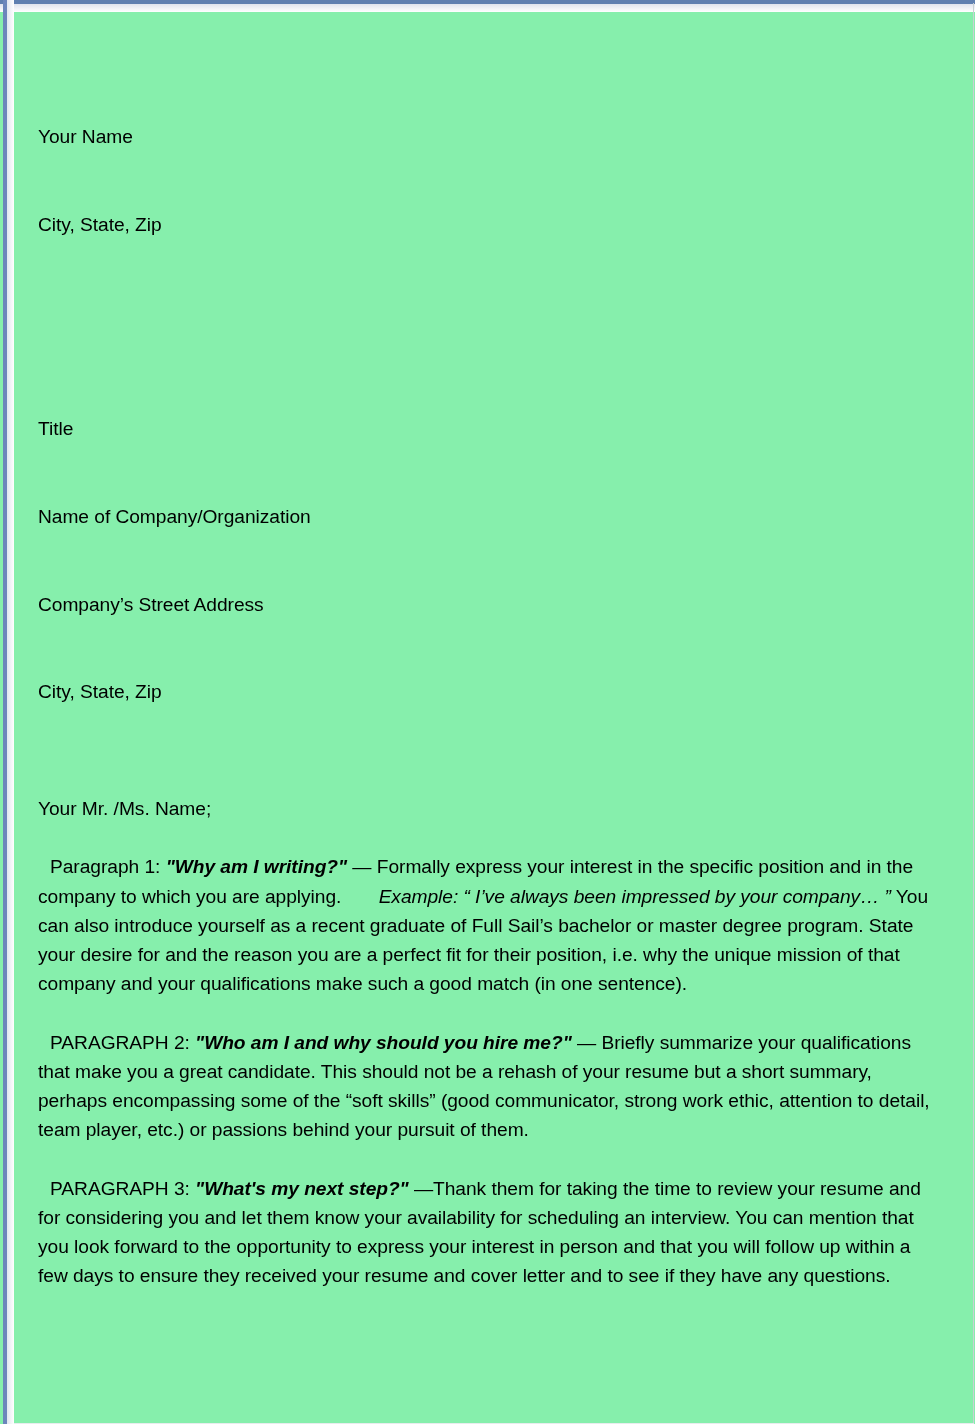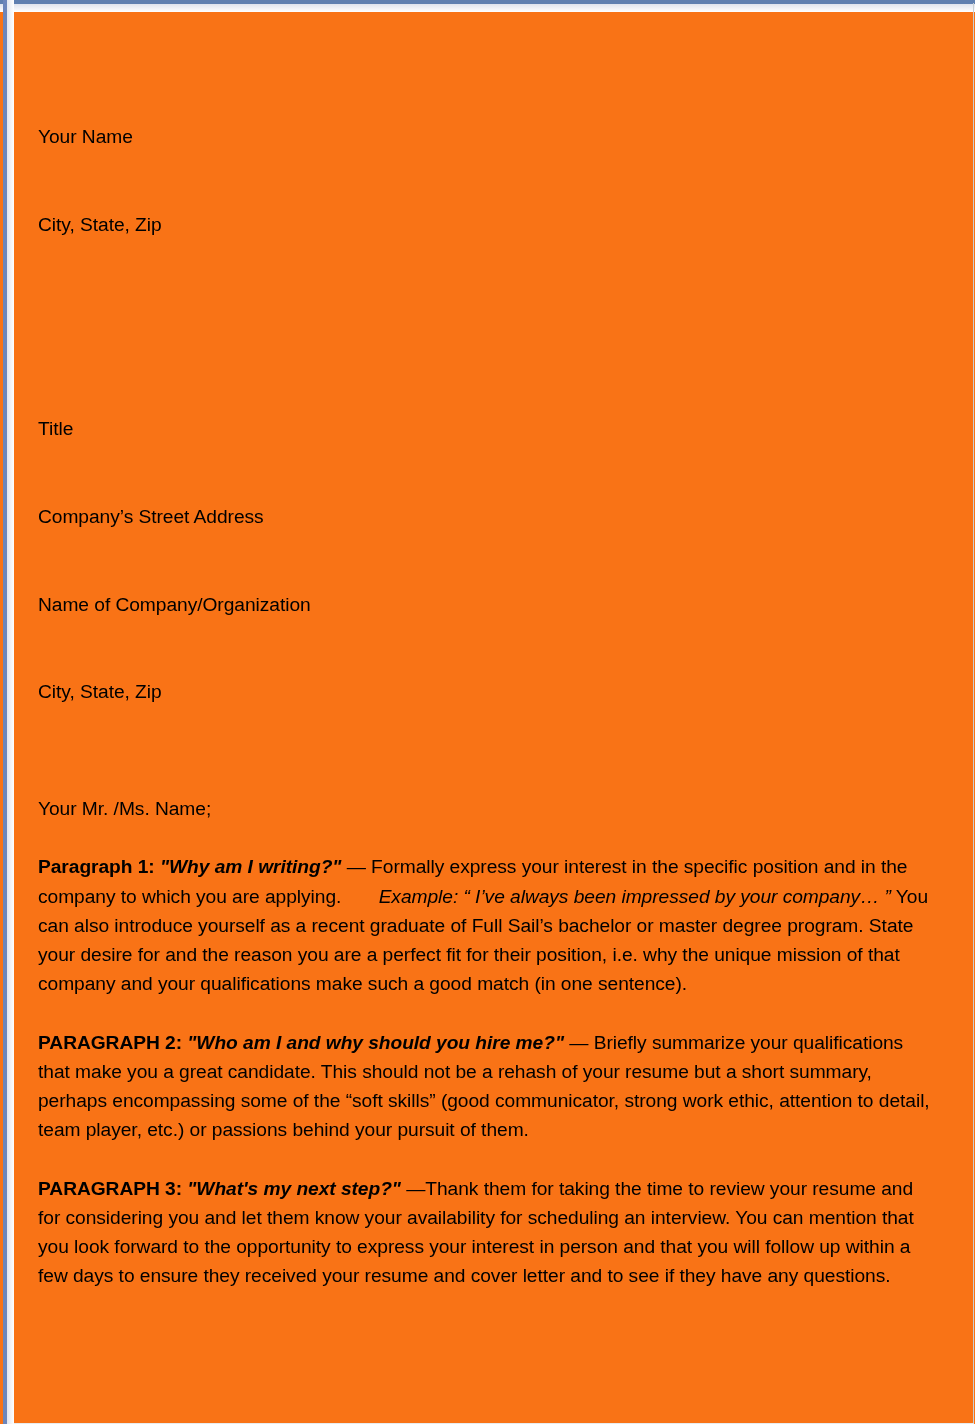--- a/index.html
+++ b/index.html
@@ -14,21 +14,21 @@
     color: #000000;
     overflow: hidden;
   }
 
   
   #page {
     position: relative;
     width: 975px;
     height: 1424px;
     box-sizing: border-box;
-    background: #f97316;
+    background: #86efac;
   }
   .border-top {
     position: absolute;
     left: 0; top: 0;
     width: 975px; height: 4px;
     background: #5f7fb0;
   }
   .border-top-soft {
     position: absolute;
     left: 0; top: 4px;
@@ -74,21 +74,22 @@
     margin: 0;
     white-space: pre-wrap;
   }
   .gap-line { height: 29.2px; }
 
   .para {
     margin: 0;
     text-align: left;
   }
   .lead {
-    font-weight: bold;
+    font-weight: normal;
+    margin-left: 12px;
   }
   .q {
     font-style: italic;
     font-weight: bold;
   }
   .em-i {
     font-style: italic;
     margin-left: 32px;
   }
 </style>
@@ -111,22 +112,22 @@
       <div>City, State, Zip</div>
     </div>
 
     <div class="gap-line"></div>
 
 
     <div class="gap-line"></div>
 
     <div class="block">
       <div>Title</div>
+      <div>Name of Company/Organization</div>
       <div>Company’s Street Address</div>
-      <div>Name of Company/Organization</div>
       <div>City, State, Zip</div>
     </div>
 
     <div class="gap-line"></div>
 
     <div class="block">Your Mr. /Ms. Name;</div>
 
     <div class="gap-line"></div>
 
     <p class="para"><span class="lead">Paragraph 1:</span><span>  </span><span class="q">"Why am I writing?"</span><span> — </span><span>Formally express your interest in the specific position and in the company to which you are applying.  </span><span class="em-i">Example: “ I’ve always been impressed by your company… ”</span><span>  You can also introduce yourself as a recent graduate of Full Sail’s bachelor or master degree program. State your desire for and the reason you are a perfect fit for their position, i.e. why the unique mission of that company and your qualifications make such a good match (in one sentence).</span></p>

